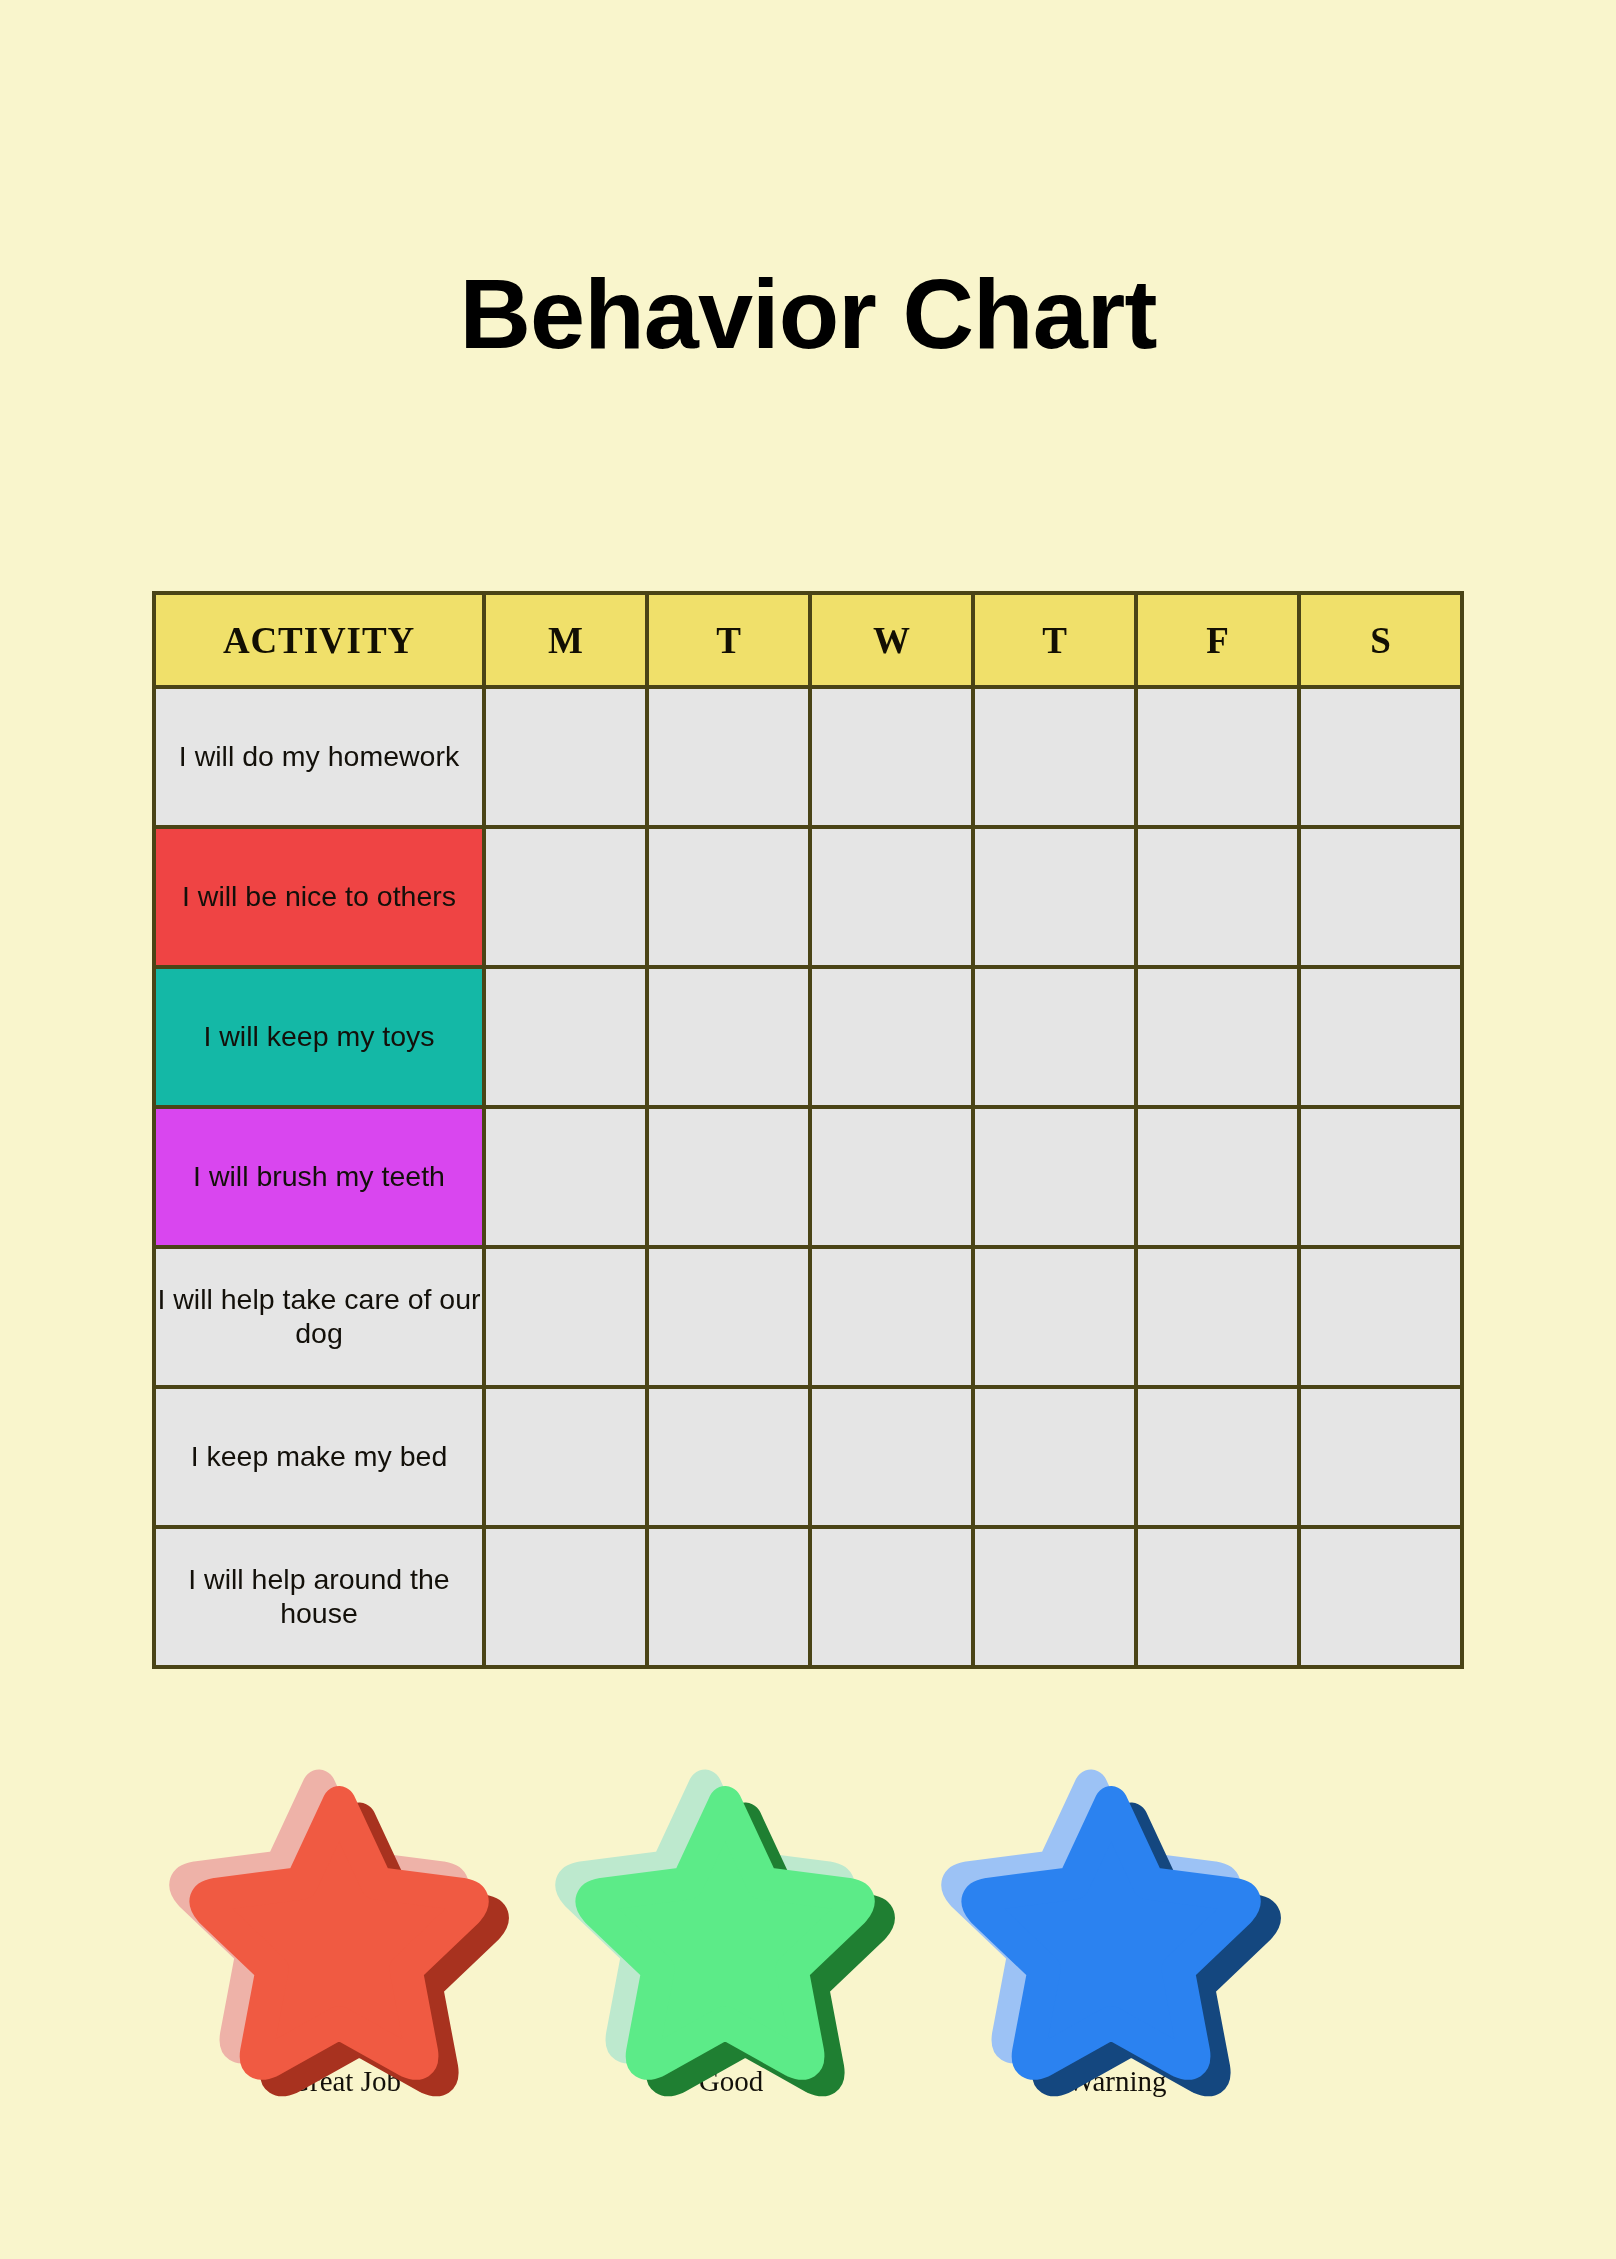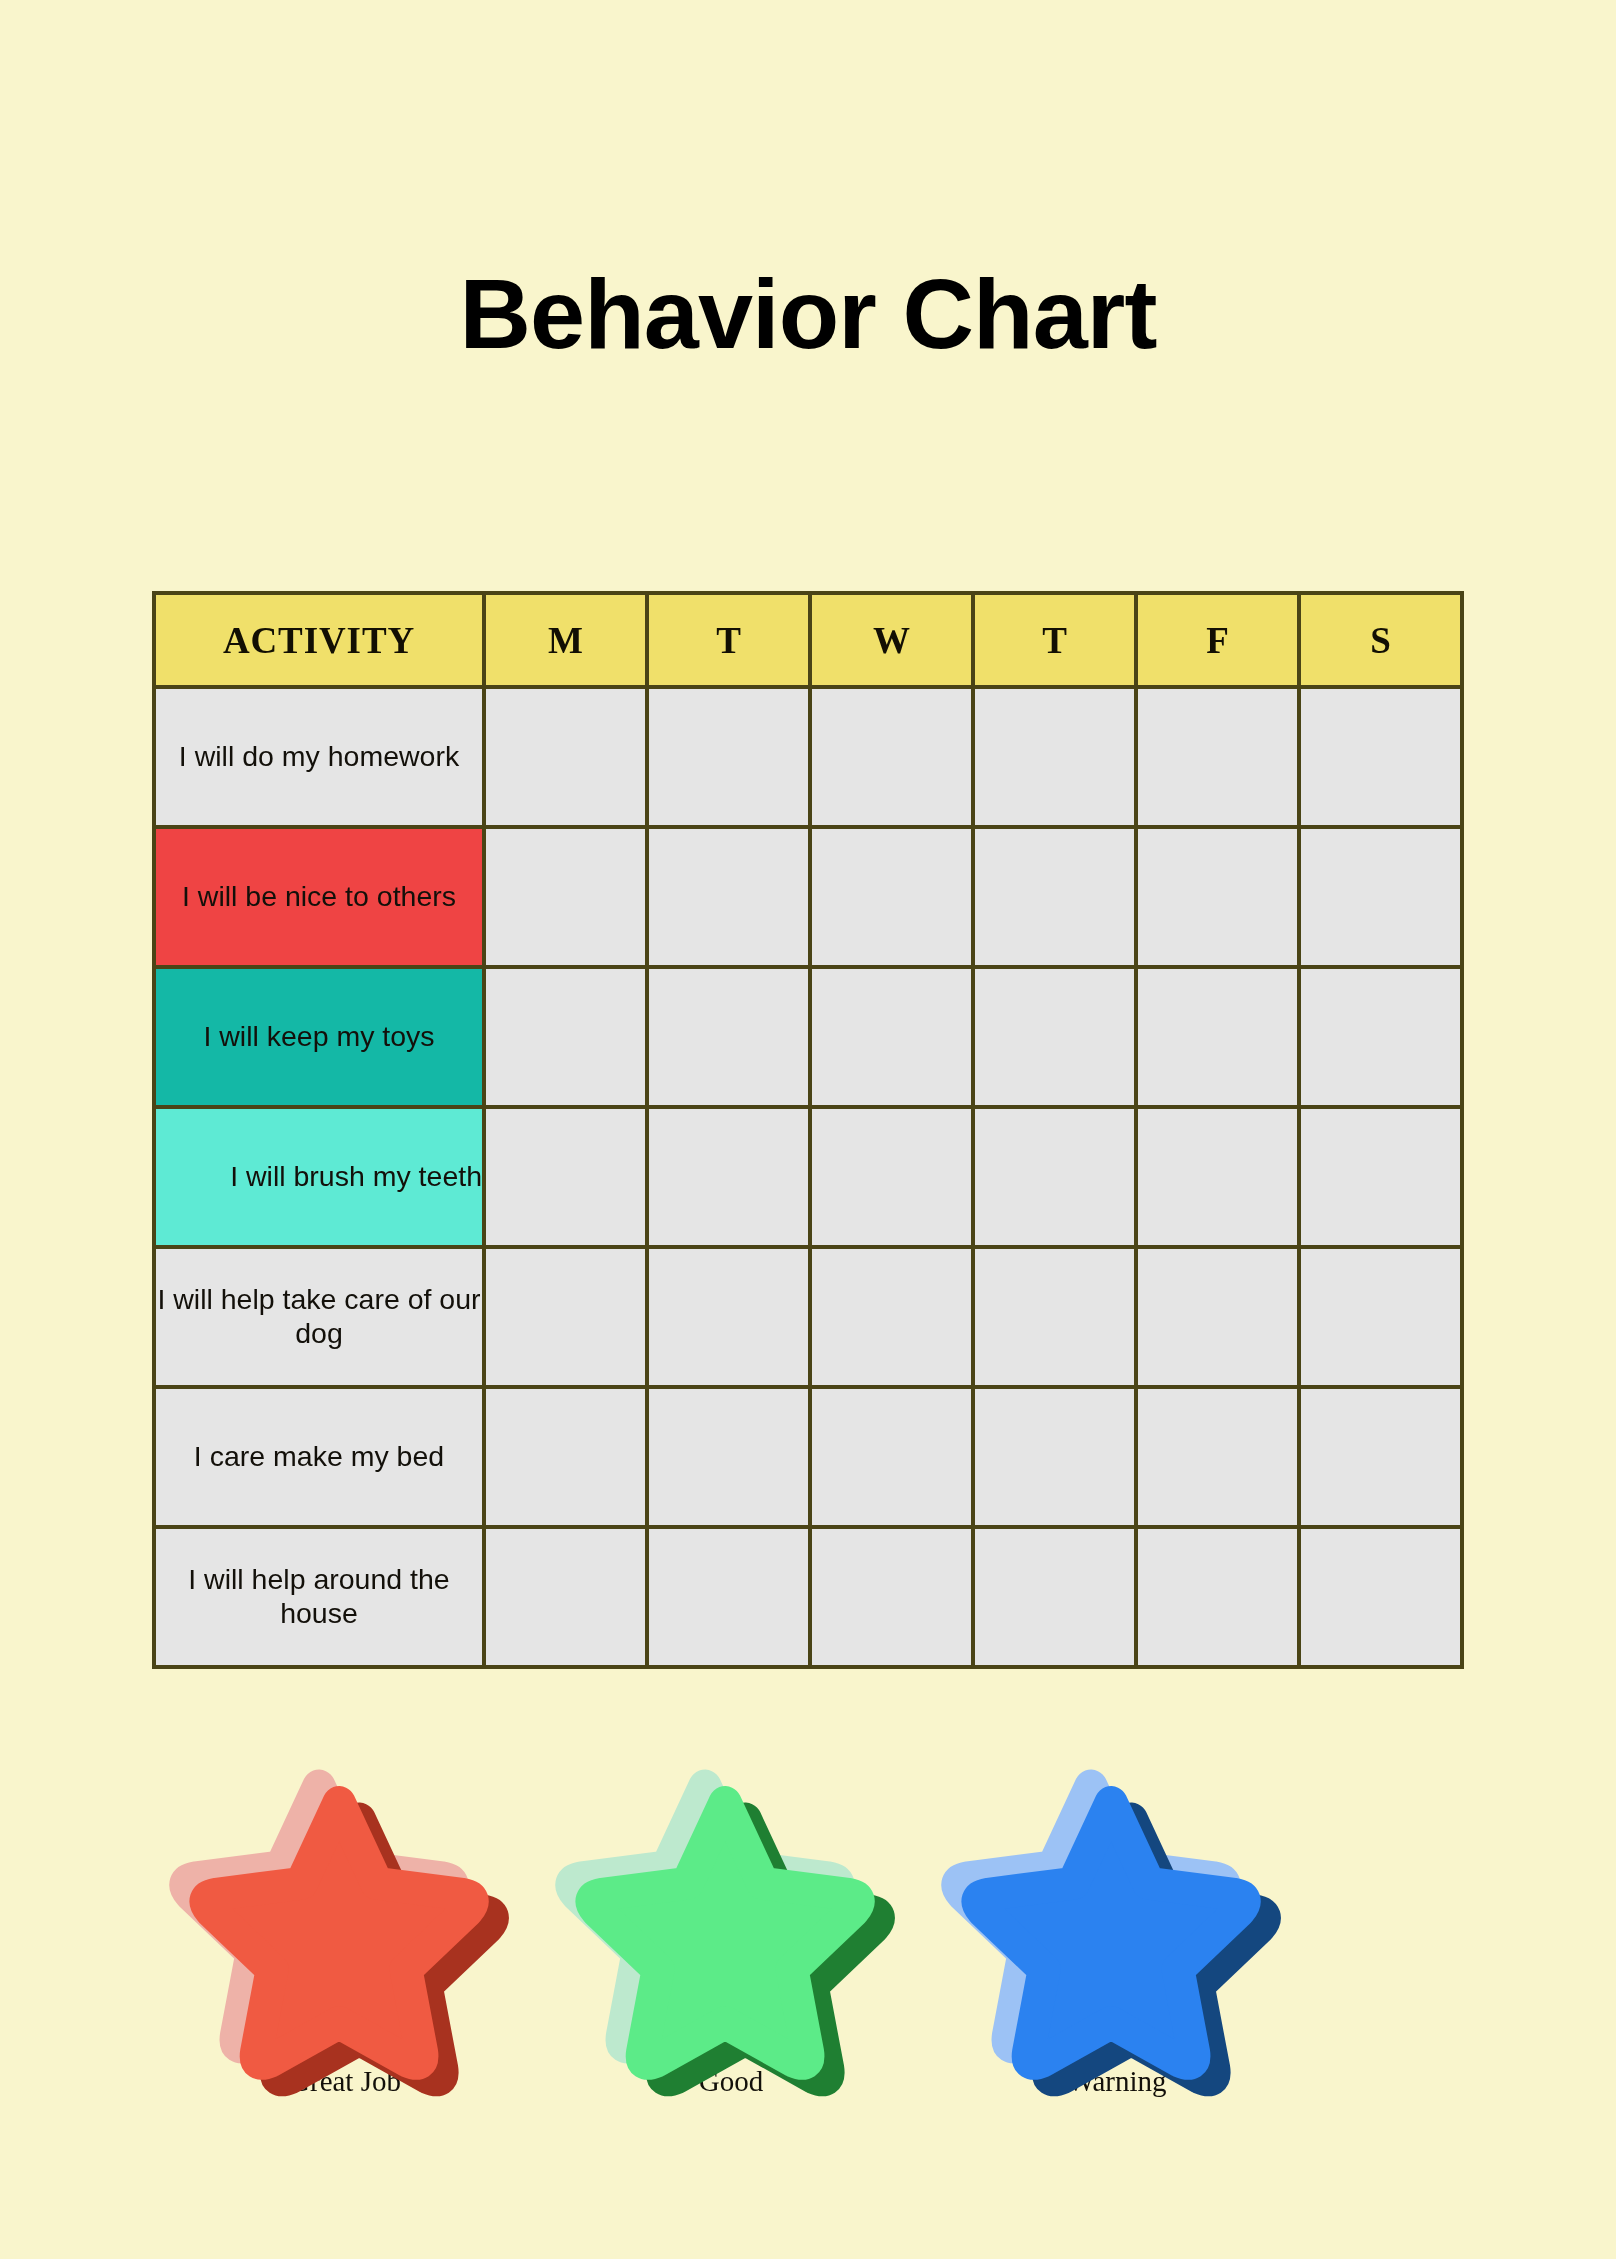--- a/index.html
+++ b/index.html
@@ -178,41 +178,41 @@
         <td class="activity-cell" style="border-color: rgb(74, 68, 22); background: #14b8a6;">I will keep my toys</td>
         <td class="mark-cell" style="border-color: rgb(74, 68, 22); background: rgb(229, 229, 229);"></td>
         <td class="mark-cell" style="border-color: rgb(74, 68, 22); background: rgb(229, 229, 229);"></td>
         <td class="mark-cell" style="border-color: rgb(74, 68, 22); background: rgb(229, 229, 229);"></td>
         <td class="mark-cell" style="border-color: rgb(74, 68, 22); background: rgb(229, 229, 229);"></td>
         <td class="mark-cell" style="border-color: rgb(74, 68, 22); background: rgb(229, 229, 229);"></td>
         <td class="mark-cell" style="border-color: rgb(74, 68, 22); background: rgb(229, 229, 229);"></td>
       </tr>
 
       <tr>
-        <td class="activity-cell" style="border-color: rgb(74, 68, 22); background: #5eead4; text-align: right;">I will brush my teeth</td>
+        <td class="activity-cell" style="border-color: rgb(74, 68, 22); background: #d946ef;">I will brush my teeth</td>
         <td class="mark-cell" style="border-color: rgb(74, 68, 22); background: rgb(229, 229, 229);"></td>
         <td class="mark-cell" style="border-color: rgb(74, 68, 22); background: rgb(229, 229, 229);"></td>
         <td class="mark-cell" style="border-color: rgb(74, 68, 22); background: rgb(229, 229, 229);"></td>
         <td class="mark-cell" style="border-color: rgb(74, 68, 22); background: rgb(229, 229, 229);"></td>
         <td class="mark-cell" style="border-color: rgb(74, 68, 22); background: rgb(229, 229, 229);"></td>
         <td class="mark-cell" style="border-color: rgb(74, 68, 22); background: rgb(229, 229, 229);"></td>
       </tr>
 
       <tr>
         <td class="activity-cell" style="border-color: rgb(74, 68, 22); background: rgb(229, 229, 229);">I will help take care of our dog</td>
         <td class="mark-cell" style="border-color: rgb(74, 68, 22); background: rgb(229, 229, 229);"></td>
         <td class="mark-cell" style="border-color: rgb(74, 68, 22); background: rgb(229, 229, 229);"></td>
         <td class="mark-cell" style="border-color: rgb(74, 68, 22); background: rgb(229, 229, 229);"></td>
         <td class="mark-cell" style="border-color: rgb(74, 68, 22); background: rgb(229, 229, 229);"></td>
         <td class="mark-cell" style="border-color: rgb(74, 68, 22); background: rgb(229, 229, 229);"></td>
         <td class="mark-cell" style="border-color: rgb(74, 68, 22); background: rgb(229, 229, 229);"></td>
       </tr>
 
       <tr>
-        <td class="activity-cell" style="border-color: rgb(74, 68, 22); background: rgb(229, 229, 229);">I care make my bed</td>
+        <td class="activity-cell" style="border-color: rgb(74, 68, 22); background: rgb(229, 229, 229);">I keep make my bed</td>
         <td class="mark-cell" style="border-color: rgb(74, 68, 22); background: rgb(229, 229, 229);"></td>
         <td class="mark-cell" style="border-color: rgb(74, 68, 22); background: rgb(229, 229, 229);"></td>
         <td class="mark-cell" style="border-color: rgb(74, 68, 22); background: rgb(229, 229, 229);"></td>
         <td class="mark-cell" style="border-color: rgb(74, 68, 22); background: rgb(229, 229, 229);"></td>
         <td class="mark-cell" style="border-color: rgb(74, 68, 22); background: rgb(229, 229, 229);"></td>
         <td class="mark-cell" style="border-color: rgb(74, 68, 22); background: rgb(229, 229, 229);"></td>
       </tr>
 
       <tr>
         <td class="activity-cell" style="border-color: rgb(74, 68, 22); background: rgb(229, 229, 229);">I will help around the house</td>

